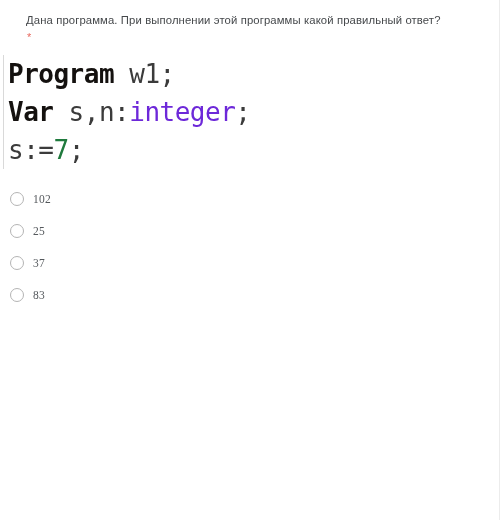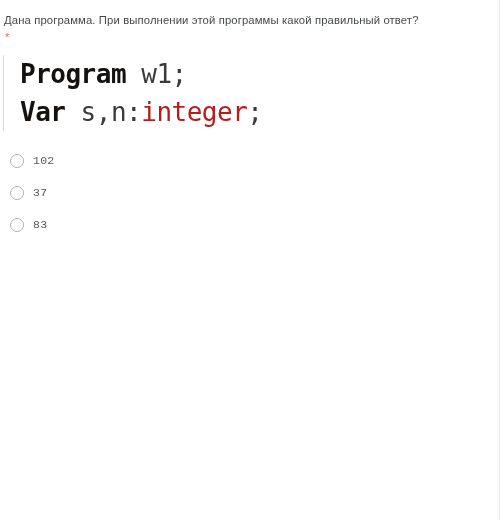--- a/index.html
+++ b/index.html
@@ -20,21 +20,21 @@
     width: 500px;
     height: 520px;
     background: #ffffff;
     box-sizing: border-box;
     border-right: 1px solid #ececec;
     overflow: hidden;
   }
 
   
   .question-block {
-    padding: 13px 12px 0 4px;
+    padding: 13px 12px 0 26px;
   }
   .question-text {
     font-family: "Liberation Sans", sans-serif;
     font-size: 11.3px;
     line-height: 14px;
     color: #45484b;
     letter-spacing: 0.01em;
     white-space: nowrap;
   }
   .required-mark {
@@ -45,21 +45,21 @@
     font-size: 11px;
     line-height: 10px;
     color: #e8695f;
     height: 10px;
   }
 
   
   .code-block {
     position: relative;
     margin-top: 13px;
-    padding-left: 20px;
+    padding-left: 8px;
     padding-right: 6px;
   }
   .code-rule {
     position: absolute;
     left: 3px;
     top: 0px;
     bottom: 0px;
     width: 1px;
     background: #d9d9d9;
   }
@@ -75,21 +75,21 @@
   .kw {
     font-weight: bold;
     color: #14110f;
   }
   .plain {
     font-weight: normal;
     color: #3b3b3b;
   }
   .type {
     font-weight: normal;
-    color: #b91c1c;
+    color: #6d28d9;
   }
   .num {
     font-weight: normal;
     color: #1f7a3d;
   }
   .caret {
     display: inline-block;
     width: 0;
     border-left: 2px solid #14110f;
     height: 27px;
@@ -111,21 +111,21 @@
     width: 14px;
     height: 14px;
     min-width: 14px;
     border-radius: 50%;
     border: 1px solid #b4b4b4;
     background: #ffffff;
     box-sizing: border-box;
   }
   .option-label {
     margin-left: 9px;
-    font-family: Liberation Mono, monospace;
+    font-family: Liberation Serif, serif;
     font-size: 11.5px;
     line-height: 14px;
     color: #54585c;
     letter-spacing: 0.02em;
   }
 </style>
 </head>
 <body>
 
 <div id="page">
@@ -133,27 +133,32 @@
   <div class="question-block">
     <div class="question-text">Дана программа. При выполнении этой программы какой правильный ответ?</div>
     <div class="required-mark">*</div>
   </div>
 
   <div class="code-block">
     <div class="code-rule"></div>
     <div id="code-lines">
         <div class="code-line"><span class="kw">Program</span><span class="plain"> w1;</span></div>
         <div class="code-line"><span class="kw">Var</span><span class="plain"> s,n:</span><span class="type">integer</span><span class="plain">;</span></div>
+        <div class="code-line"><span class="plain">s:=</span><span class="num">7</span><span class="plain">;</span></div>
       </div>
   </div>
 
   <div class="options" id="options-list">
       <div class="option-row">
         <span class="radio"></span>
         <span class="option-label">102</span>
+      </div>
+      <div class="option-row">
+        <span class="radio"></span>
+        <span class="option-label">25</span>
       </div>
       <div class="option-row">
         <span class="radio"></span>
         <span class="option-label">37</span>
       </div>
       <div class="option-row">
         <span class="radio"></span>
         <span class="option-label">83</span>
       </div>
     </div>

